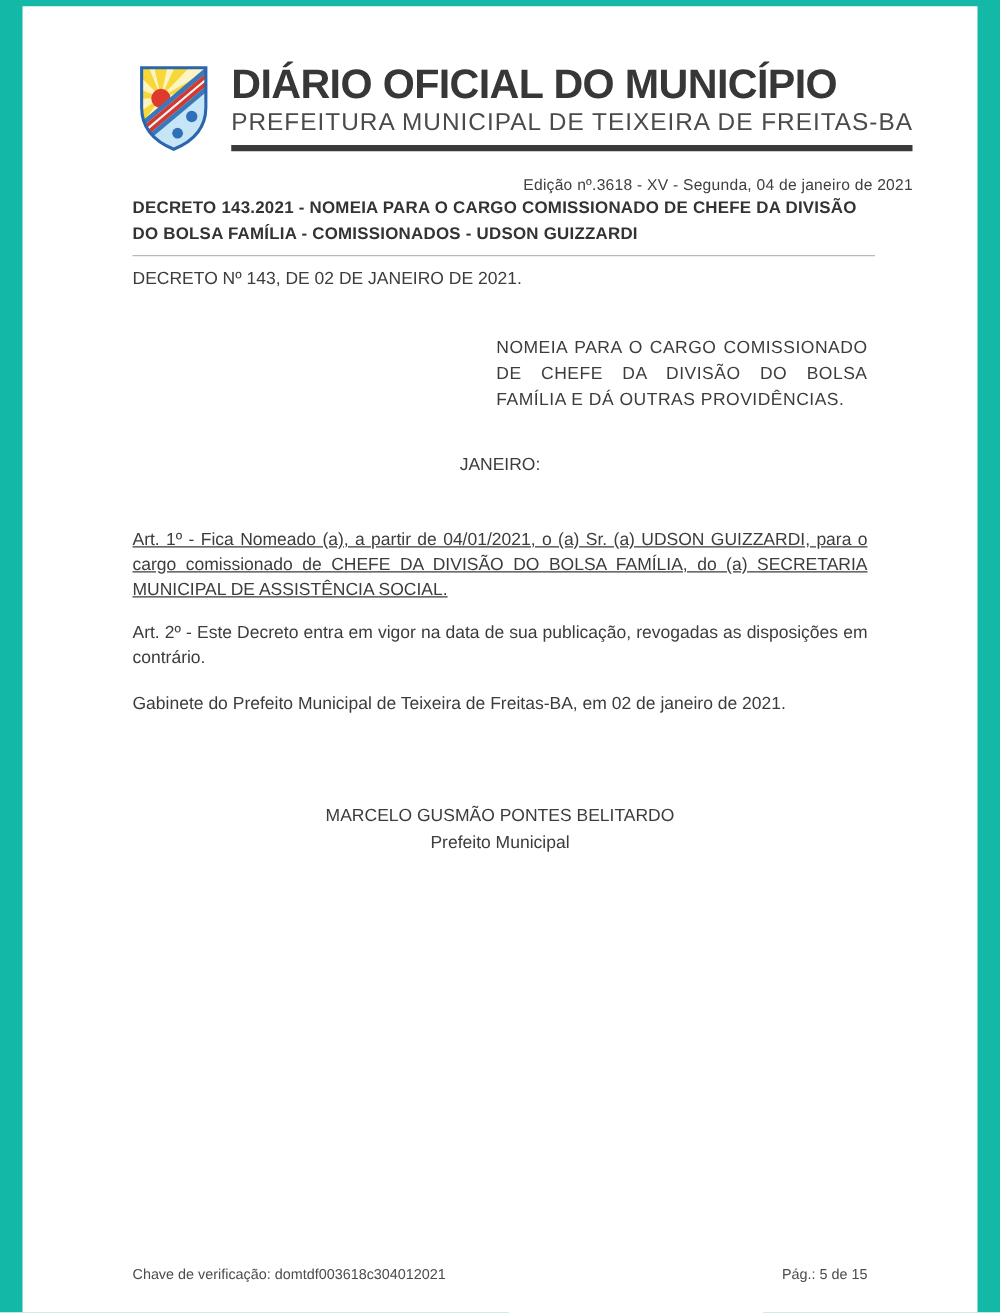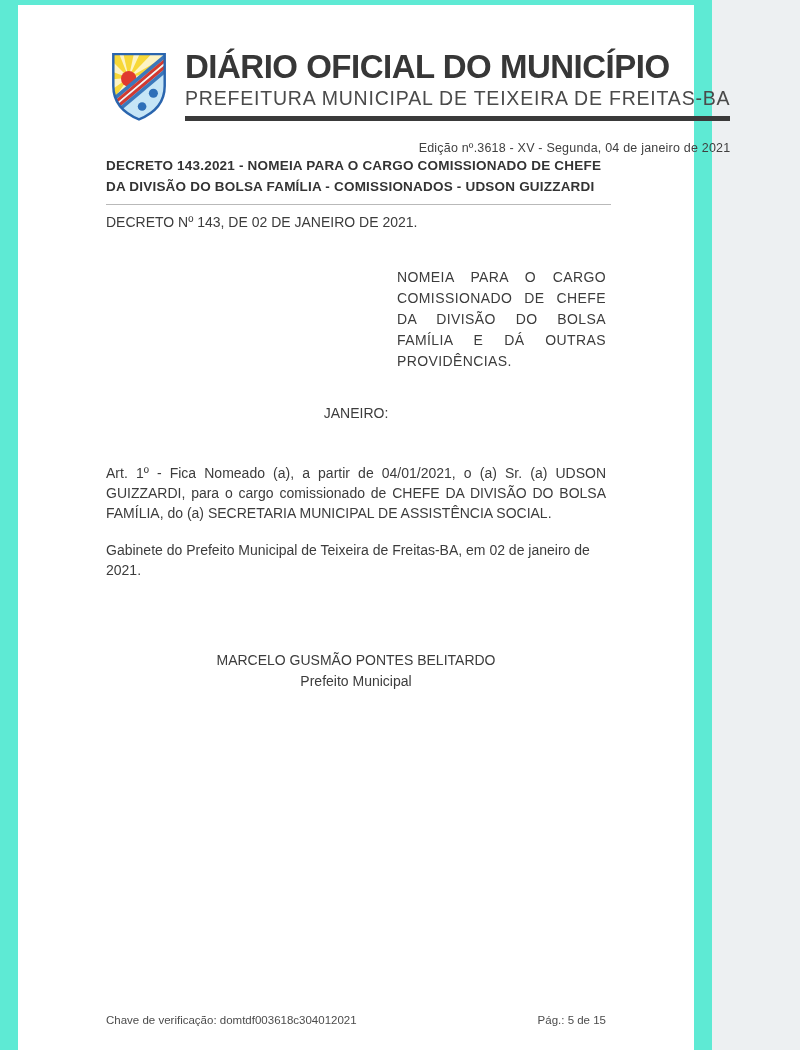--- a/index.html
+++ b/index.html
@@ -3,21 +3,21 @@
 <meta charset="utf-8">
 <style>
   * { margin: 0; padding: 0; box-sizing: border-box; }
   html, body { width: 800px; height: 1050px; }
   body {
     font-family: "Liberation Sans", sans-serif;
     background: #edf0f2;
     color: #3c3c3c;
     overflow: hidden;
   }
-  .canvas { position: relative; width: 712px; height: 1050px; background: #5eead4; }
+  .canvas { position: relative; width: 800px; height: 1050px; background: #14b8a6; }
   .sheet {
     position: absolute; left: 18px; right: 18px; top: 5px; bottom: 0;
     background: #ffffff;
     padding: 43px 88px 0 88px;
   }
   
   .masthead { display: flex; align-items: flex-start; }
   .crest { width: 66px; height: 74px; flex: 0 0 auto; margin-top: 1px; }
   .masthead-right { flex: 1 1 auto; margin-left: 13px; margin-right: -24px; }
   .gazette-title {
@@ -43,21 +43,21 @@
   .epigraph {
     margin-top: 37px; margin-left: 291px;
     text-align: justify; font-size: 14px; line-height: 21px;
     letter-spacing: 0.4px; color: #3c3c3c;
   }
   .body-par {
     margin-top: 40px; text-align: justify; font-size: 14px;
     line-height: 20px; color: #3c3c3c;
   }
   .decreta { margin-top: 33px; text-align: center; font-size: 14px; color: #3c3c3c; }
-  .art-1 { margin-top: 42px; }
+  .art-1 { margin-top: 42px; text-decoration: underline; }
   .art-2 { margin-top: 14px; }
   .closing { margin-top: 17px; text-align: left; }
   .signature { margin-top: 70px; text-align: center; font-size: 14px; line-height: 21px; color: #3c3c3c; }
   
   .footer {
     position: absolute; left: 88px; right: 88px; bottom: 24px;
     display: flex; justify-content: space-between;
     font-size: 11.5px; color: #4c4c4c;
   }
 </style>
@@ -108,20 +108,21 @@
       </div>
     </header>
 
     <main>
       <h2 class="summary">DECRETO 143.2021 - NOMEIA PARA O CARGO COMISSIONADO DE CHEFE DA DIVISÃO DO BOLSA FAMÍLIA - COMISSIONADOS - UDSON GUIZZARDI</h2>
       <hr class="rule">
       <p class="decree-title">DECRETO Nº 143, DE 02 DE JANEIRO DE 2021.</p>
       <p class="epigraph">NOMEIA PARA O CARGO COMISSIONADO DE CHEFE DA DIVISÃO DO BOLSA FAMÍLIA E DÁ OUTRAS PROVIDÊNCIAS.</p>
       <p class="decreta">JANEIRO:</p>
       <p class="body-par art-1">Art. 1º - Fica Nomeado (a), a partir de 04/01/2021, o (a) Sr. (a) UDSON GUIZZARDI, para o cargo comissionado de CHEFE DA DIVISÃO DO BOLSA FAMÍLIA, do (a) SECRETARIA MUNICIPAL DE ASSISTÊNCIA SOCIAL.</p>
+      <p class="body-par art-2">Art. 2º - Este Decreto entra em vigor na data de sua publicação, revogadas as disposições em contrário.</p>
       <p class="body-par closing">Gabinete do Prefeito Municipal de Teixeira de Freitas-BA, em 02 de janeiro de 2021.</p>
       <div class="signature">
         <div>MARCELO GUSMÃO PONTES BELITARDO</div>
         <div>Prefeito Municipal</div>
       </div>
     </main>
 
     <footer class="footer">
       <span>Chave de verificação: domtdf003618c304012021</span>
       <span>Pág.: 5 de 15</span>

